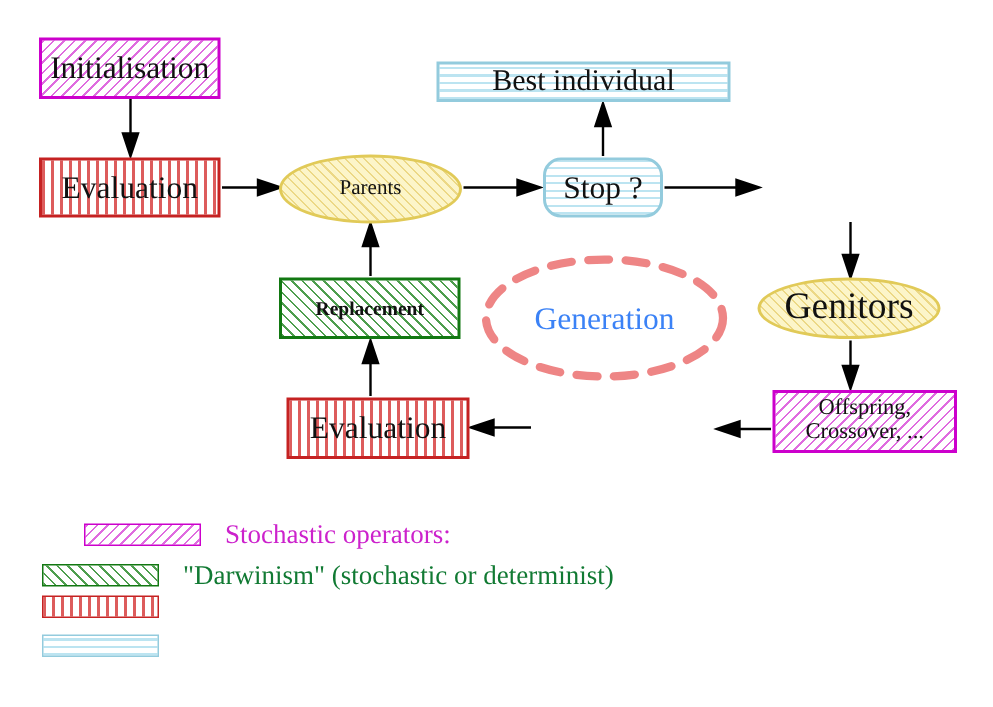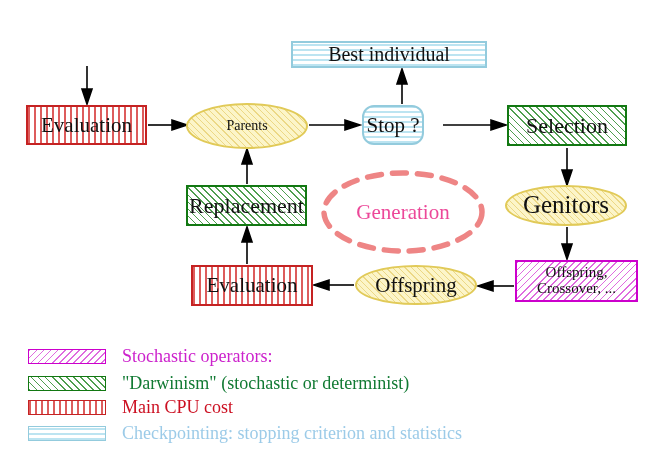--- a/index.html
+++ b/index.html
@@ -31,40 +31,40 @@
   }
   .ellipse-yellow{
     border:2px solid #e1ca58;border-radius:50%;
     background-color:#fcf5c9;
     background-image:repeating-linear-gradient(45deg,#ecd886 0,#ecd886 1px,transparent 1px,transparent 4.5px);
   }
   
   .n-init{left:26px;top:25px;width:121px;height:41px;font-size:21px;}
   .n-eval-top{left:26px;top:105px;width:121px;height:40px;font-size:21px;}
   .n-parents{left:186px;top:103px;width:122px;height:46px;font-size:14px;}
-  .n-stop{left:362px;top:105px;width:62px;height:40px;font-size:21px;border-radius:12px;}
+  .n-stop{left:362px;top:105px;width:80px;height:40px;font-size:21px;border-radius:12px;}
   .n-best{left:291px;top:41px;width:196px;height:27px;font-size:20px;}
   .n-selection{left:507px;top:105px;width:120px;height:41px;font-size:22px;}
   .n-genitors{left:505px;top:185px;width:122px;height:41px;font-size:25px;}
   .n-crossover{left:515px;top:260px;width:123px;height:42px;font-size:15px;flex-direction:column;}
   .n-offspring{left:355px;top:265px;width:122px;height:40px;font-size:21px;}
   .n-eval-bot{left:191px;top:265px;width:122px;height:41px;font-size:21px;}
-  .n-replacement{left:186px;top:185px;width:121px;height:41px;font-size:22px;}
+  .n-replacement{left:186px;top:185px;width:121px;height:41px;font-size:13px;font-weight:bold;}
   .n-generation{
     position:absolute;left:323px;top:196px;width:160px;height:32px;
     display:flex;align-items:center;justify-content:center;
-    font-size:21px;color:#ec4899;
+    font-size:21px;color:#3b82f6;
   }
   
   .legend-row{position:absolute;left:28px;display:flex;align-items:center;}
   .lg-swatch{width:78px;height:15px;flex:none;box-sizing:border-box;}
   .lg-swatch.hatch-magenta,.lg-swatch.hatch-green,.lg-swatch.stripe-red{border-width:1.5px;}
   .lg-swatch.stripe-cyan{border-width:1.2px;}
   .lg-text{margin-left:16px;font-size:18px;white-space:nowrap;}
-  .lr-1{top:346px;}
+  .lr-1{top:346px;margin-left:28px;}
   .lr-2{top:373px;}
   .lr-3{top:397px;}
   .lr-4{top:423px;}
   .c-magenta{color:#cc22cc;}
   .c-gold{color:#ecc72e;margin-left:11px;}
   .c-green{color:#117a33;}
   .c-red{color:#cc1022;}
   .c-blue{color:#9ccbe8;}
 </style>
 </head>
@@ -127,53 +127,50 @@
 
       <g>
         <line x1="247" y1="184" x2="247" y2="163"></line>
         <polygon points="247,149 242,164 252,164"></polygon>
       </g>
     </g>
 
     <ellipse cx="403" cy="212" rx="79" ry="39" fill="none" stroke="#ee8585" stroke-width="5.5" stroke-dasharray="14 11" stroke-linecap="round"></ellipse>
   </svg>
 
+  <div class="node hatch-magenta n-init">
+    <span>Initialisation</span>
+  </div>
 
   <div class="node stripe-red n-eval-top">
     <span>Evaluation</span>
   </div>
 
   <div class="node ellipse-yellow n-parents">
     <span>Parents</span>
   </div>
 
   <div class="node stripe-cyan n-stop">
     <span>Stop ?</span>
   </div>
 
   <div class="node stripe-cyan n-best">
     <span>Best individual</span>
   </div>
 
-  <div class="node hatch-green n-selection">
-    <span>Selection</span>
-  </div>
 
   <div class="node ellipse-yellow n-genitors">
     <span>Genitors</span>
   </div>
 
   <div class="node hatch-magenta n-crossover">
     <span>Offspring,</span>
     <span>Crossover, ...</span>
   </div>
 
-  <div class="node ellipse-yellow n-offspring">
-    <span>Offspring</span>
-  </div>
 
   <div class="node stripe-red n-eval-bot">
     <span>Evaluation</span>
   </div>
 
   <div class="node hatch-green n-replacement">
     <span>Replacement</span>
   </div>
 
   <div class="n-generation">
@@ -185,21 +182,19 @@
     <span class="lg-text c-magenta">Stochastic operators:</span>
   </div>
 
   <div class="legend-row lr-2">
     <span class="lg-swatch hatch-green"></span>
     <span class="lg-text c-green">"Darwinism" (stochastic or determinist)</span>
   </div>
 
   <div class="legend-row lr-3">
     <span class="lg-swatch stripe-red"></span>
-    <span class="lg-text c-red">Main CPU cost</span>
   </div>
 
   <div class="legend-row lr-4">
     <span class="lg-swatch stripe-cyan"></span>
-    <span class="lg-text c-blue">Checkpointing: stopping criterion and statistics</span>
   </div>
 
 </div>
 
 </body></html>

